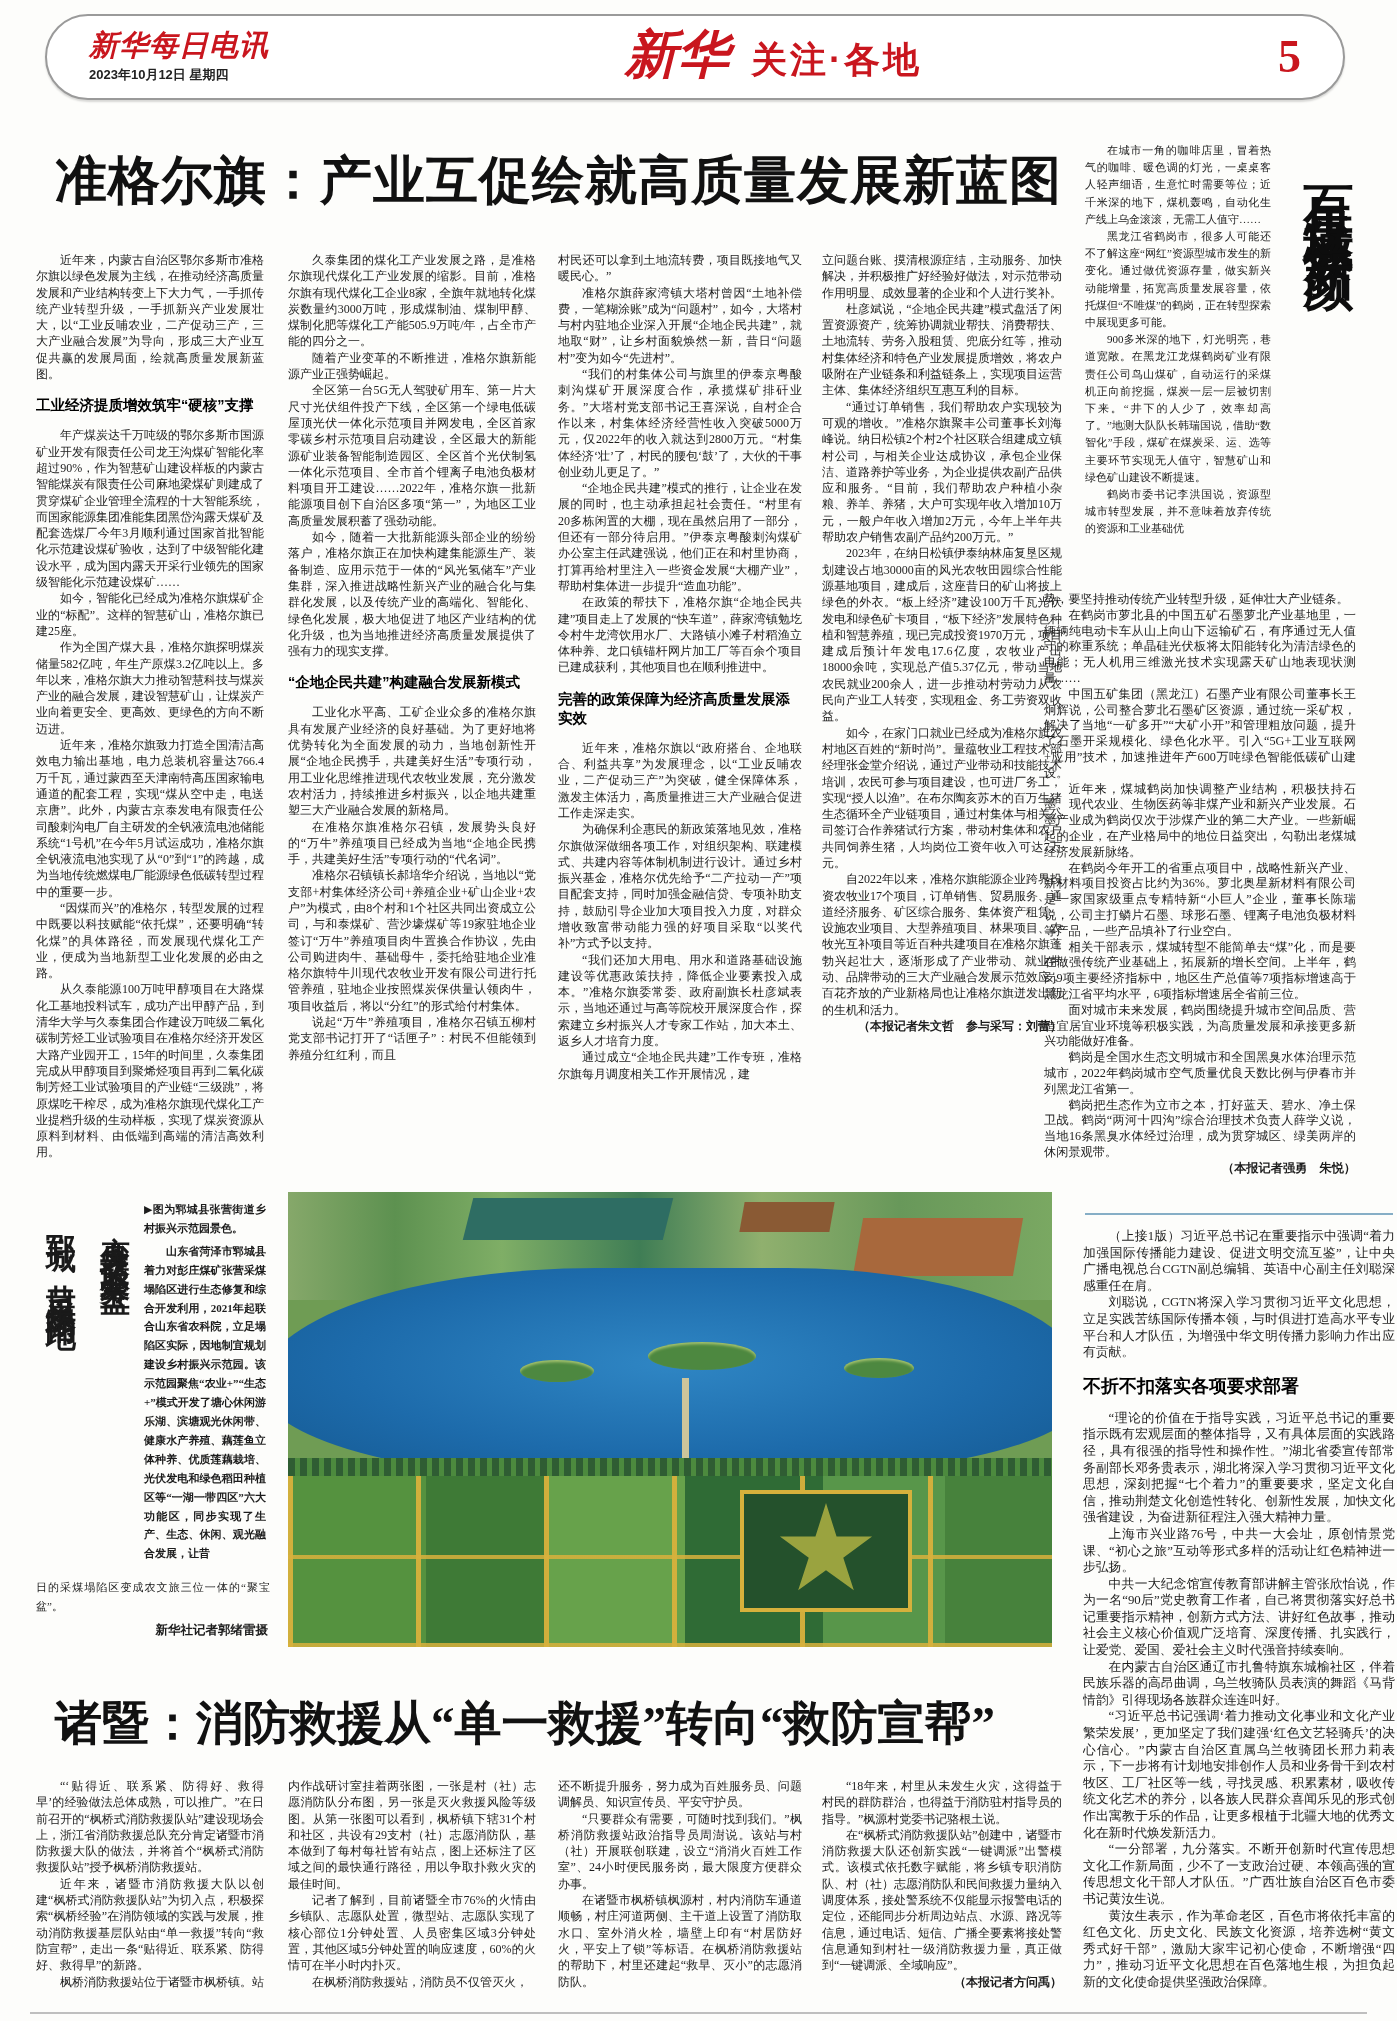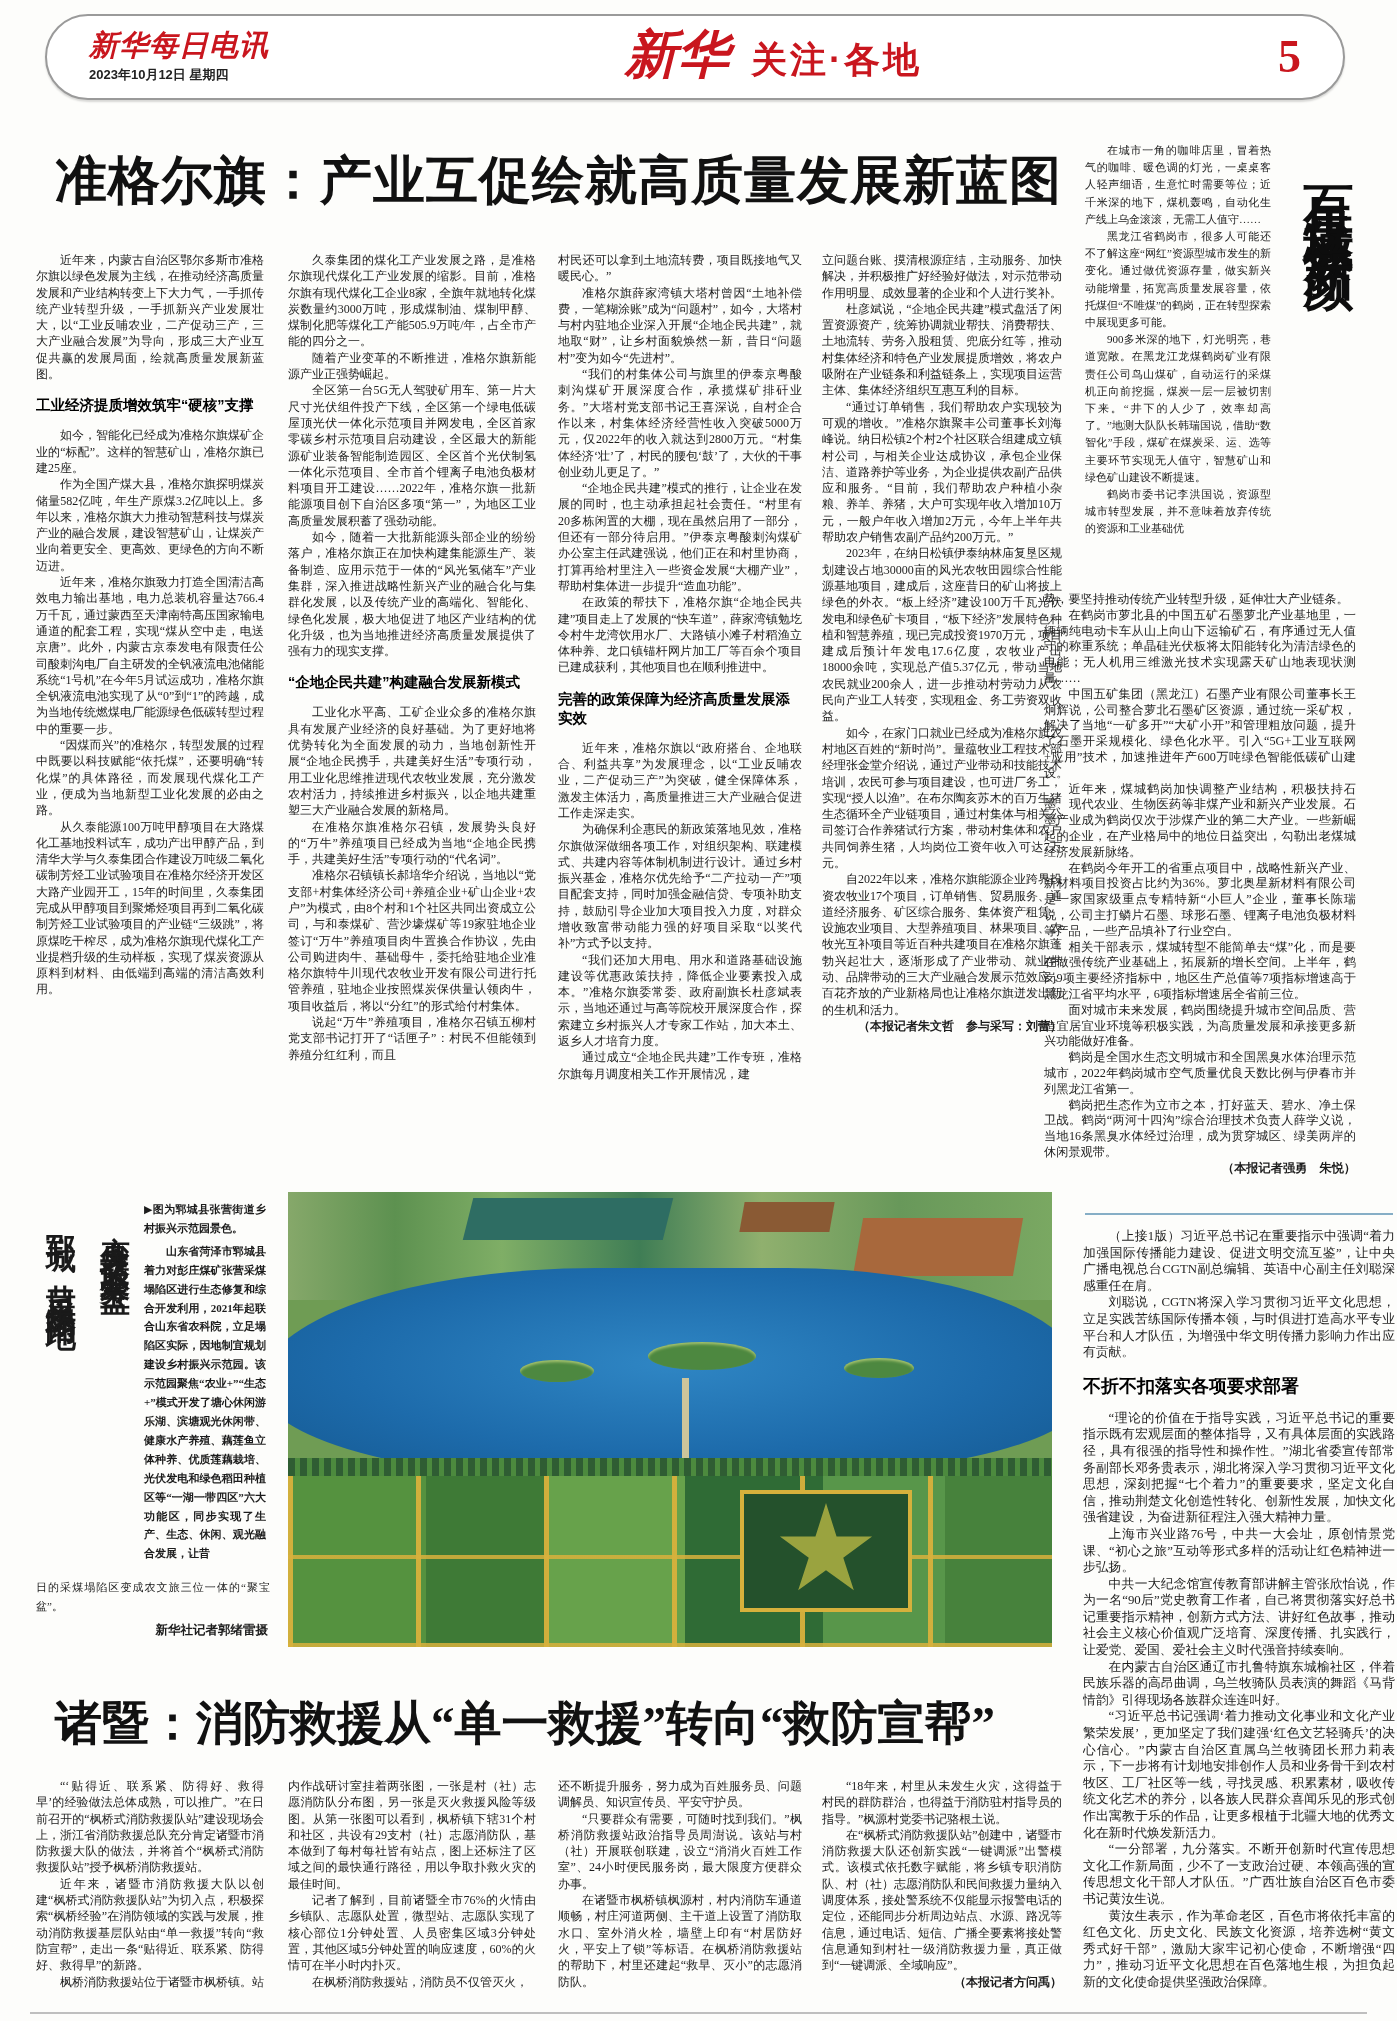--- a/index.html
+++ b/index.html
@@ -98,20 +98,21 @@
       <span class="brand-script">新华</span>
       <span class="section-label">关注·各地</span>
     </div>
     <div class="page-num">5</div>
   </div>
 
   <h1 class="main-headline">准格尔旗：产业互促绘就高质量发展新蓝图</h1>
   <div class="newscol c1">
       <p>近年来，内蒙古自治区鄂尔多斯市准格尔旗以绿色发展为主线，在推动经济高质量发展和产业结构转变上下大力气，一手抓传统产业转型升级，一手抓新兴产业发展壮大，以“工业反哺农业，二产促动三产，三大产业融合发展”为导向，形成三大产业互促共赢的发展局面，绘就高质量发展新蓝图。</p>
       <p class="sub">工业经济提质增效筑牢“硬核”支撑</p>
+      <p>年产煤炭达千万吨级的鄂尔多斯市国源矿业开发有限责任公司龙王沟煤矿智能化率超过90%，作为智慧矿山建设样板的内蒙古智能煤炭有限责任公司麻地梁煤矿则建成了贯穿煤矿企业管理全流程的十大智能系统，而国家能源集团准能集团黑岱沟露天煤矿及配套选煤厂今年3月顺利通过国家首批智能化示范建设煤矿验收，达到了中级智能化建设水平，成为国内露天开采行业领先的国家级智能化示范建设煤矿……</p>
       <p>如今，智能化已经成为准格尔旗煤矿企业的“标配”。这样的智慧矿山，准格尔旗已建25座。</p>
       <p>作为全国产煤大县，准格尔旗探明煤炭储量582亿吨，年生产原煤3.2亿吨以上。多年以来，准格尔旗大力推动智慧科技与煤炭产业的融合发展，建设智慧矿山，让煤炭产业向着更安全、更高效、更绿色的方向不断迈进。</p>
       <p>近年来，准格尔旗致力打造全国清洁高效电力输出基地，电力总装机容量达766.4万千瓦，通过蒙西至天津南特高压国家输电通道的配套工程，实现“煤从空中走，电送京唐”。此外，内蒙古京泰发电有限责任公司酸刺沟电厂自主研发的全钒液流电池储能系统“1号机”在今年5月试运成功，准格尔旗全钒液流电池实现了从“0”到“1”的跨越，成为当地传统燃煤电厂能源绿色低碳转型过程中的重要一步。</p>
       <p>“因煤而兴”的准格尔，转型发展的过程中既要以科技赋能“依托煤”，还要明确“转化煤”的具体路径，而发展现代煤化工产业，便成为当地新型工业化发展的必由之路。</p>
       <p>从久泰能源100万吨甲醇项目在大路煤化工基地投料试车，成功产出甲醇产品，到清华大学与久泰集团合作建设万吨级二氧化碳制芳烃工业试验项目在准格尔经济开发区大路产业园开工，15年的时间里，久泰集团完成从甲醇项目到聚烯烃项目再到二氧化碳制芳烃工业试验项目的产业链“三级跳”，将原煤吃干榨尽，成为准格尔旗现代煤化工产业提档升级的生动样板，实现了煤炭资源从原料到材料、由低端到高端的清洁高效利用。</p>
     </div>
   <div class="newscol c2">
       <p>久泰集团的煤化工产业发展之路，是准格尔旗现代煤化工产业发展的缩影。目前，准格尔旗有现代煤化工企业8家，全旗年就地转化煤炭数量约3000万吨，形成煤制油、煤制甲醇、煤制化肥等煤化工产能505.9万吨/年，占全市产能的四分之一。</p>
       <p>随着产业变革的不断推进，准格尔旗新能源产业正强势崛起。</p>
       <p>全区第一台5G无人驾驶矿用车、第一片大尺寸光伏组件投产下线，全区第一个绿电低碳屋顶光伏一体化示范项目并网发电，全区首家零碳乡村示范项目启动建设，全区最大的新能源矿业装备智能制造园区、全区首个光伏制氢一体化示范项目、全市首个锂离子电池负极材料项目开工建设……2022年，准格尔旗一批新能源项目创下自治区多项“第一”，为地区工业高质量发展积蓄了强劲动能。</p>

